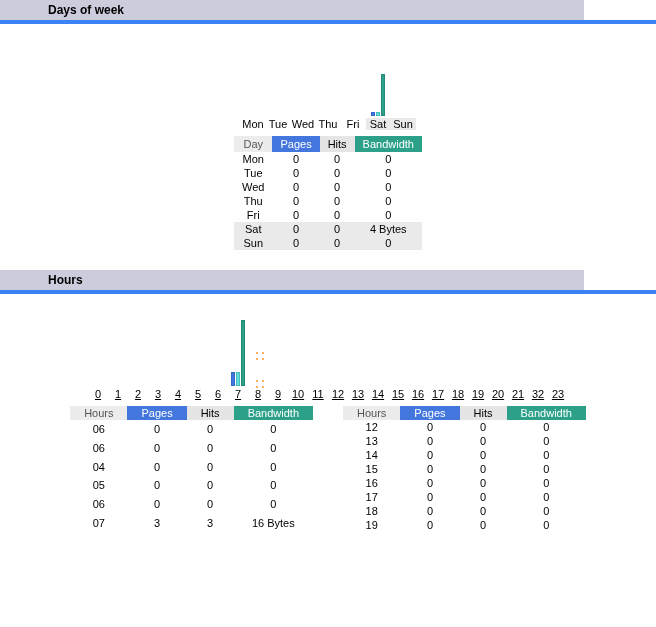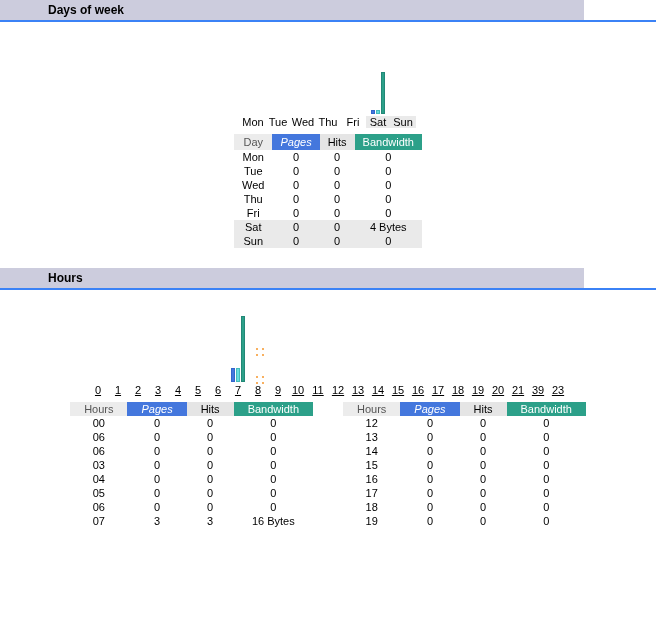--- a/index.html
+++ b/index.html
@@ -10,21 +10,21 @@
     color: #000;
     background: #fff;
     width: 656px;
   }
   .section-header {
     background: #ccccdd;
     font-weight: bold;
     font-size: 12px;
     padding: 3px 0 3px 48px;
     margin-bottom: 4px;
-    border-bottom: 2px solid #3b82f6;
+    border-bottom: 4px solid #3b82f6;
     position: relative;
   }
   .section-header::after {
     content: "";
     position: absolute;
     right: 0;
     top: 0;
     bottom: 0;
     width: 72px;
     background: #fff;
@@ -75,21 +75,21 @@
     margin: 4px auto 20px auto;
   }
   th {
     font-weight: normal;
     font-size: 11px;
     padding: 2px 8px;
     color: #fff;
     text-align: center;
   }
   th.mute { background: #ececec; color:#555; }
-  th.pages { background: #4477dd; font-style: italic; }
+  th.pages { background: #4477dd; }
   th.hits { background: #e5e5e5; color:#000; }
   th.bw { background: #2ca089; margin-left: 42px; }
   td {
     font-size: 11px;
     padding: 1px 8px;
     text-align: center;
   }
   tr.weekend td { background: #eaeaea; }
   .hours-tables {
     display: flex;
@@ -261,56 +261,44 @@
       <span>12</span>
       <span>13</span>
       <span>14</span>
       <span>15</span>
       <span>16</span>
       <span>17</span>
       <span>18</span>
       <span>19</span>
       <span>20</span>
       <span>21</span>
-      <span>39</span>
+      <span>32</span>
       <span>23</span>
     </div>
 </div>
 
 <div class="hours-tables">
   <table>
     <thead>
       <tr>
         <th class="mute">Hours</th>
         <th class="pages">Pages</th>
         <th class="hits">Hits</th>
         <th class="bw">Bandwidth</th>
       </tr>
     </thead>
     <tbody id="hours-left">
         <tr>
-          <td>00</td>
-          <td>0</td>
-          <td>0</td>
-          <td>0</td>
-        </tr>
-        <tr>
           <td>06</td>
           <td>0</td>
           <td>0</td>
           <td>0</td>
         </tr>
         <tr>
           <td>06</td>
-          <td>0</td>
-          <td>0</td>
-          <td>0</td>
-        </tr>
-        <tr>
-          <td>03</td>
           <td>0</td>
           <td>0</td>
           <td>0</td>
         </tr>
         <tr>
           <td>04</td>
           <td>0</td>
           <td>0</td>
           <td>0</td>
         </tr>

